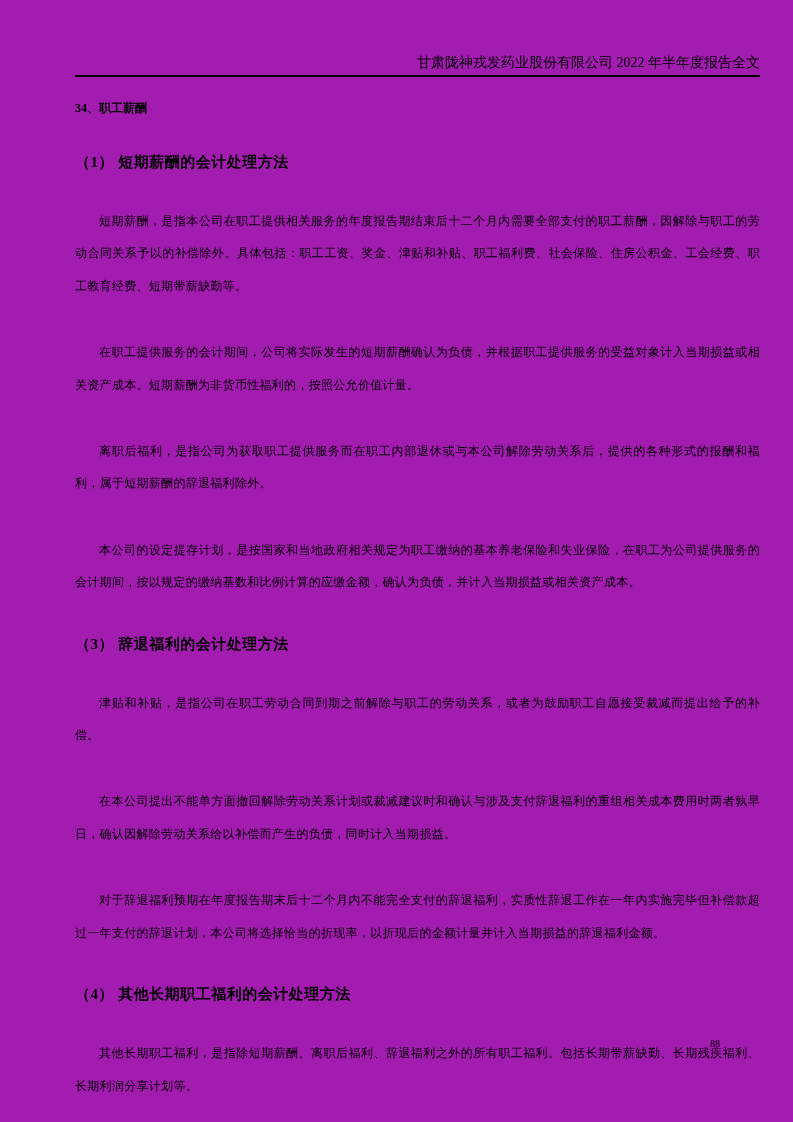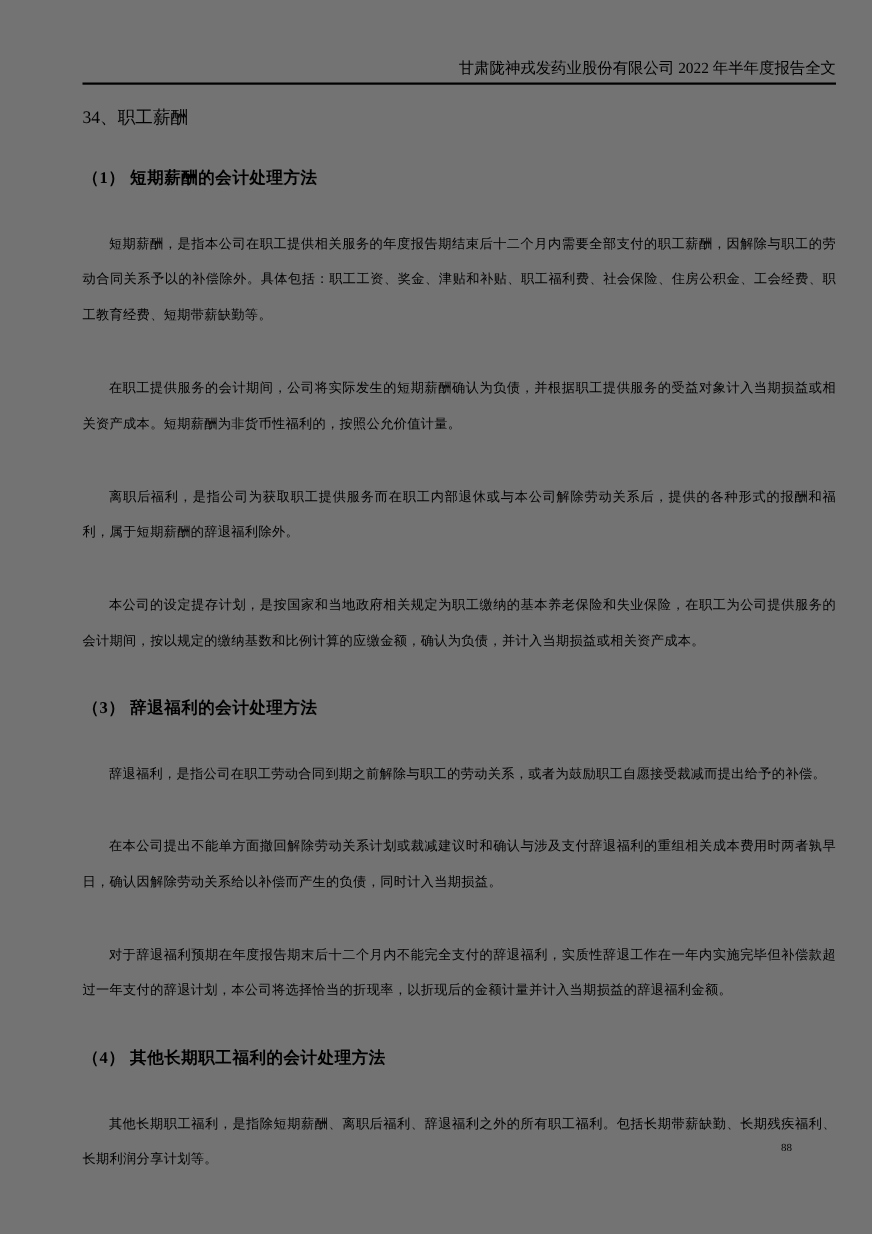--- a/index.html
+++ b/index.html
@@ -2,21 +2,21 @@
 <html><head>
 <meta charset="utf-8">
 <style>
   * { margin: 0; padding: 0; box-sizing: border-box; }
   html, body { background: #e8e8e8; }
   .page {
     position: relative;
     width: 793px;
     height: 1122px;
     margin: 0 auto;
-    background: #737373;
+    background: #a21caf;
     font-family: "Liberation Serif", "DejaVu Serif", serif;
     color: #000000;
     overflow: hidden;
   }
   .header {
     position: absolute;
     top: 54px;
     left: 75px;
     width: 685px;
     text-align: right;
@@ -26,23 +26,23 @@
     border-bottom: 2px solid #000000;
   }
   .content {
     position: absolute;
     top: 79px;
     left: 75px;
     width: 685px;
   }
   .section-title {
     margin-top: 20px;
-    font-size: 16px;
+    font-size: 12px;
     line-height: 18px;
-    font-weight: normal;
+    font-weight: bold;
   }
   .subsection-heading {
     margin-top: 36px;
     margin-bottom: 8px;
     font-size: 15px;
     line-height: 18px;
     font-weight: bold;
     letter-spacing: 0.5px;
   }
   .para {
@@ -76,21 +76,21 @@
     <div class="section-title">34、职工薪酬</div>
 
     <div class="subsection-heading">（1）  短期薪酬的会计处理方法</div>
     <p class="para">短期薪酬，是指本公司在职工提供相关服务的年度报告期结束后十二个月内需要全部支付的职工薪酬，因解除与职工的劳动合同关系予以的补偿除外。具体包括：职工工资、奖金、津贴和补贴、职工福利费、社会保险、住房公积金、工会经费、职工教育经费、短期带薪缺勤等。</p>
     <p class="para">在职工提供服务的会计期间，公司将实际发生的短期薪酬确认为负债，并根据职工提供服务的受益对象计入当期损益或相关资产成本。短期薪酬为非货币性福利的，按照公允价值计量。</p>
 
     <p class="para">离职后福利，是指公司为获取职工提供服务而在职工内部退休或与本公司解除劳动关系后，提供的各种形式的报酬和福利，属于短期薪酬的辞退福利除外。</p>
     <p class="para">本公司的设定提存计划，是按国家和当地政府相关规定为职工缴纳的基本养老保险和失业保险，在职工为公司提供服务的会计期间，按以规定的缴纳基数和比例计算的应缴金额，确认为负债，并计入当期损益或相关资产成本。</p>
 
     <div class="subsection-heading">（3）  辞退福利的会计处理方法</div>
-    <p class="para">辞退福利，是指公司在职工劳动合同到期之前解除与职工的劳动关系，或者为鼓励职工自愿接受裁减而提出给予的补偿。</p>
+    <p class="para">津贴和补贴，是指公司在职工劳动合同到期之前解除与职工的劳动关系，或者为鼓励职工自愿接受裁减而提出给予的补偿。</p>
     <p class="para">在本公司提出不能单方面撤回解除劳动关系计划或裁减建议时和确认与涉及支付辞退福利的重组相关成本费用时两者孰早日，确认因解除劳动关系给以补偿而产生的负债，同时计入当期损益。</p>
     <p class="para">对于辞退福利预期在年度报告期末后十二个月内不能完全支付的辞退福利，实质性辞退工作在一年内实施完毕但补偿款超过一年支付的辞退计划，本公司将选择恰当的折现率，以折现后的金额计量并计入当期损益的辞退福利金额。</p>
 
     <div class="subsection-heading">（4）  其他长期职工福利的会计处理方法</div>
     <p class="para">其他长期职工福利，是指除短期薪酬、离职后福利、辞退福利之外的所有职工福利。包括长期带薪缺勤、长期残疾福利、长期利润分享计划等。</p>
 
   </div>
 
   <div class="footer">
     <span>88</span>

